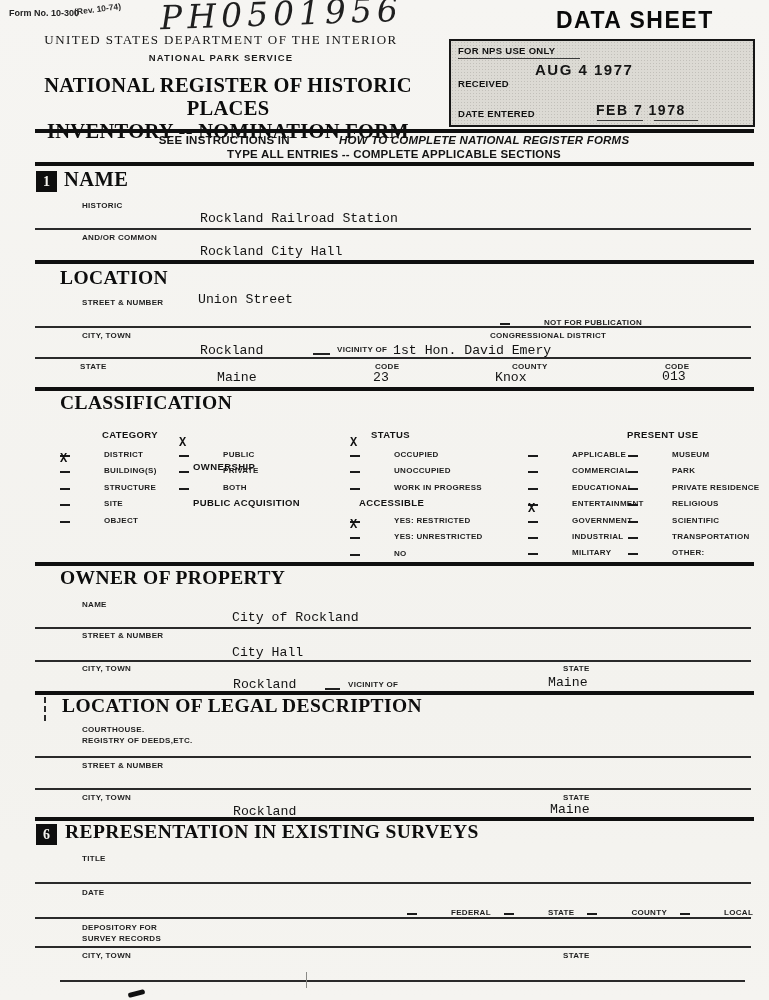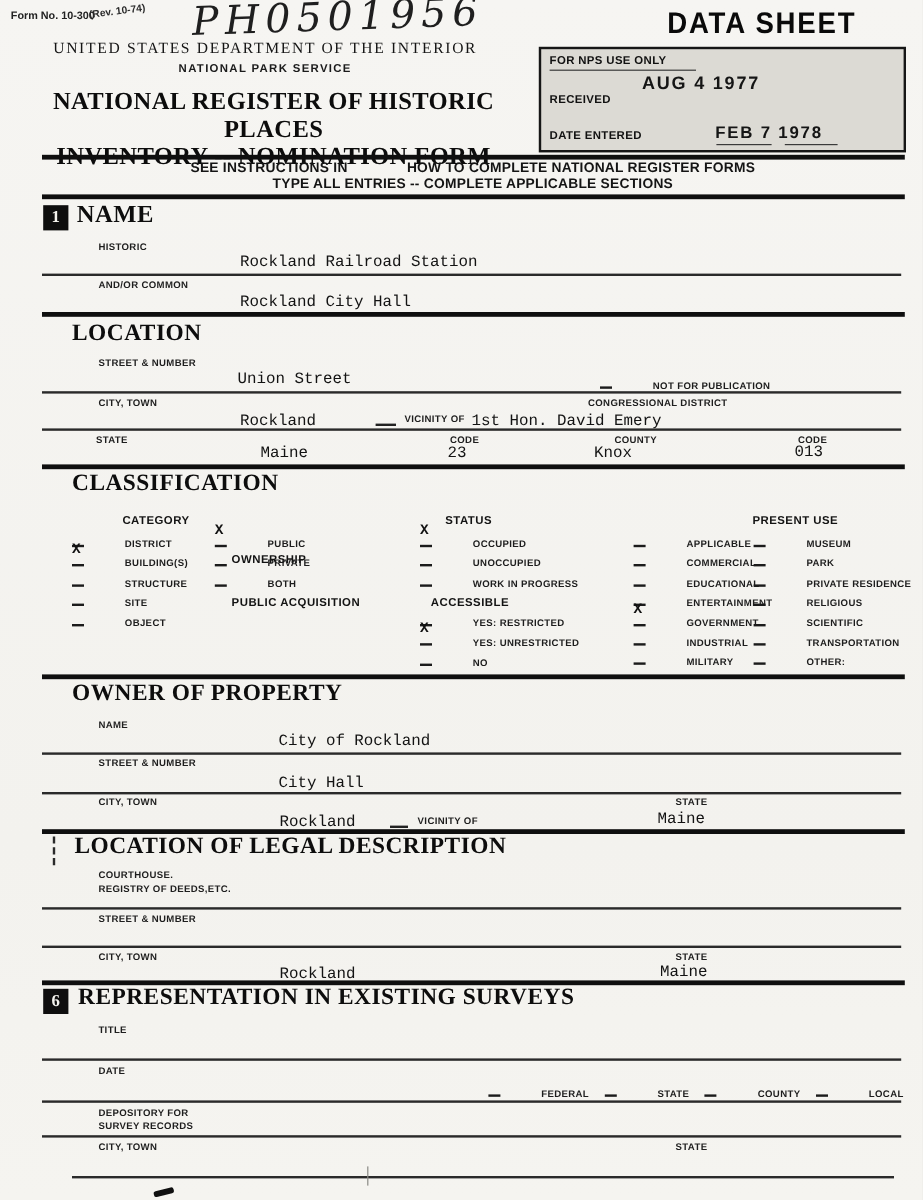--- a/index.html
+++ b/index.html
@@ -25,21 +25,21 @@
   .datasheet{position:absolute;left:556px;top:6px;font:800 23px "Liberation Sans",sans-serif;letter-spacing:1.5px;
              color:#0a0a0a;transform:scaleY(1.08);white-space:nowrap;}
   .npsbox{position:absolute;left:449px;top:39px;width:302px;height:84px;border:2.5px solid #161616;
           background-color:#dcdad4;background-image:radial-gradient(circle,#c2c0ba 22%,rgba(0,0,0,0) 24%);background-size:3px 3px;}
   .npsh{position:absolute;left:7px;top:4px;font:700 9.5px "Liberation Sans",sans-serif;letter-spacing:.3px;color:#111;}
   .npslbl{position:absolute;font:700 9.5px "Liberation Sans",sans-serif;letter-spacing:.3px;color:#111;text-align:center;}
   .stamp{position:absolute;font:700 15px "Liberation Sans",sans-serif;letter-spacing:1.5px;color:#151515;white-space:nowrap;}
   .npsline{position:absolute;background:#3a3a3a;height:1px;}
   .instr{position:absolute;left:35px;width:718px;text-align:center;font:700 11.5px "Liberation Sans",sans-serif;
          letter-spacing:.2px;color:#141414;white-space:nowrap;}
-  .instr .it{margin-left:46px;}
+  .instr .it{font-style:italic;margin-left:46px;}
   .cblist{position:absolute;}
   .cbitem{display:block;height:16.4px;line-height:15px;white-space:nowrap;}
   .cblist.inline{display:flex;gap:13px;}
   .cblist.inline .cbitem{display:inline-block;height:auto;}
   .cbblank{display:inline-block;width:10px;height:9px;border-bottom:2px solid #1b1b1b;position:relative;margin-right:2px;}
   .cbx{position:absolute;left:0px;top:-10px;font:700 12px "Liberation Mono",monospace;color:#111;}
   .cblabel{font:700 8px "Liberation Sans",sans-serif;letter-spacing:.3px;color:#1d1d1d;margin-left:32px;}
   .vdash{position:absolute;background:#222;height:2px;}
   .dashv{position:absolute;left:44px;top:697px;height:24px;border-left:2px dashed #2a2a2a;}
   .artifact{position:absolute;left:128px;top:991px;width:17px;height:5px;background:#101010;border-radius:2px;transform:rotate(-14deg);}
@@ -86,21 +86,21 @@
   <div class="h1" style="left:64px;top:168px;font-size:20.5px;">NAME</div>
   <div class="lbl" style="left:82px;top:201px;">HISTORIC</div>
   <div class="mono" style="left:200px;top:211px;">Rockland Railroad Station</div>
   <div class="rule" style="left:35px;top:228px;width:716px;"></div>
   <div class="lbl" style="left:82px;top:233px;">AND/OR COMMON</div>
   <div class="mono" style="left:200px;top:244px;">Rockland City Hall</div>
   <div class="rule thick" style="left:35px;top:260px;width:719px;"></div>
 
   <div class="h1" style="left:60px;top:267px;">LOCATION</div>
   <div class="lbl" style="left:82px;top:298px;">STREET &amp; NUMBER</div>
-  <div class="mono" style="left:198px;top:308px;font-family:Liberation Mono, monospace;">Union Street</div>
+  <div class="mono" style="left:198px;top:292px;font-family:Liberation Mono, monospace;">Union Street</div>
   <div class="cblist inline" style="left:500px;top:312px;">
       <span class="cbitem"><span class="cbblank"></span><span class="cblabel">NOT FOR PUBLICATION</span></span>
     </div>
   <div class="rule" style="left:35px;top:326px;width:716px;"></div>
   <div class="lbl" style="left:82px;top:331px;">CITY, TOWN</div>
   <div class="lbl" style="left:490px;top:331px;">CONGRESSIONAL DISTRICT</div>
   <div class="mono" style="left:200px;top:343px;">Rockland</div>
   <div class="vdash" style="left:313px;top:353px;width:17px;"></div>
   <div class="lbl" style="left:337px;top:345px;">VICINITY OF</div>
   <div class="mono" style="left:393px;top:343px;">1st Hon. David Emery</div>

